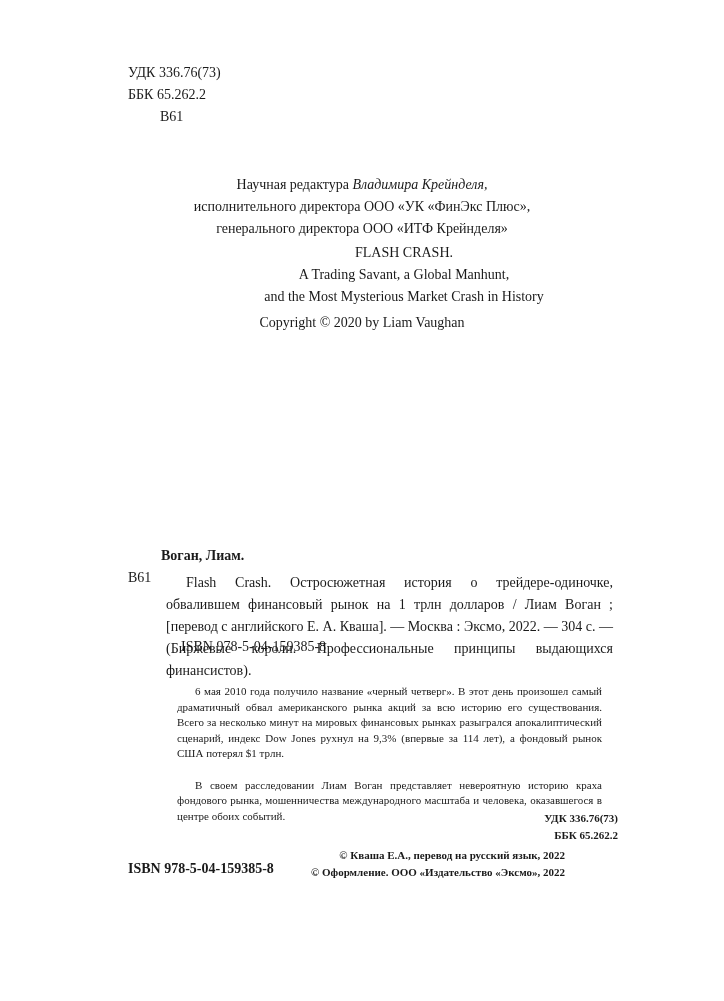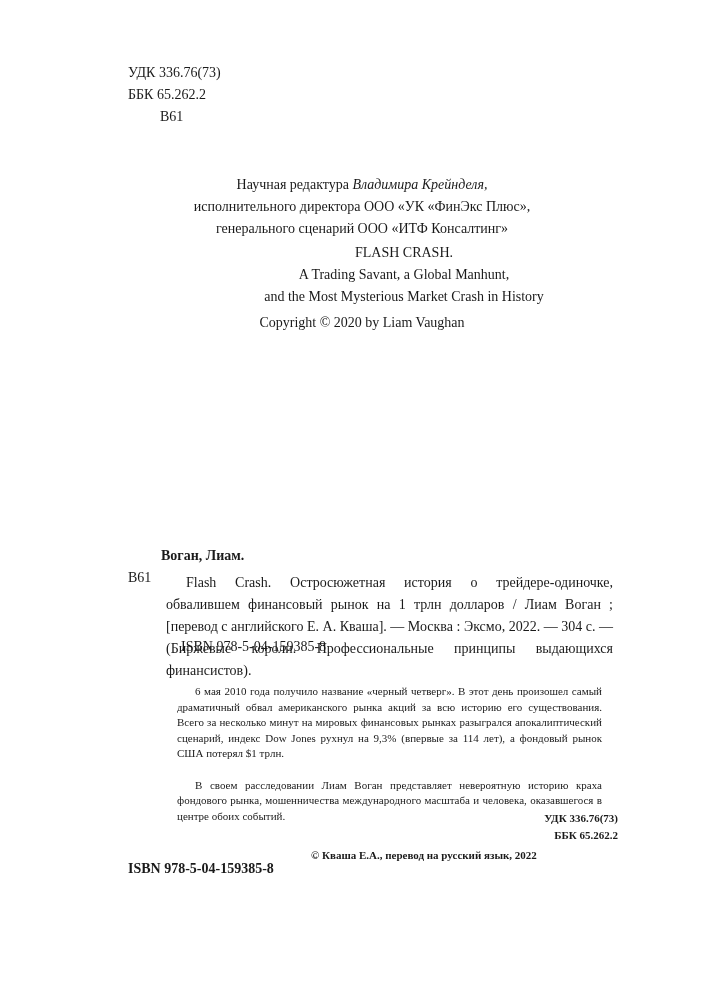--- a/index.html
+++ b/index.html
@@ -31,21 +31,21 @@
 
 <div class="abs udk-top">
   <div>УДК 336.76(73)</div>
   <div>ББК 65.262.2</div>
   <div class="b61">В61</div>
 </div>
 
 <div class="abs center-block editor">
   <div><span>Научная редактура </span><i>Владимира Крейнделя,</i></div>
   <div>исполнительного директора ООО «УК «ФинЭкс Плюс»,</div>
-  <div>генерального сценарий ООО «ИТФ Консалтинг»</div>
+  <div>генерального директора ООО «ИТФ Крейнделя»</div>
 </div>
 
 <div class="abs center-block orig">
   <div>FLASH CRASH.</div>
   <div>A Trading Savant, a Global Manhunt,</div>
   <div>and the Most Mysterious Market Crash in History</div>
 </div>
 
 <div class="abs center-block copyright">Copyright © 2020 by Liam Vaughan</div>
 
@@ -63,13 +63,14 @@
 
 <div class="abs udk-bottom">
   <div>УДК 336.76(73)</div>
   <div>ББК 65.262.2</div>
 </div>
 
 <div class="abs isbn-bottom">ISBN 978-5-04-159385-8</div>
 
 <div class="abs copy-bottom">
   <div>© Кваша Е.А., перевод на русский язык,  2022</div>
+  <div>© Оформление. ООО «Издательство «Эксмо», 2022</div>
 </div>
 
 </body></html>

